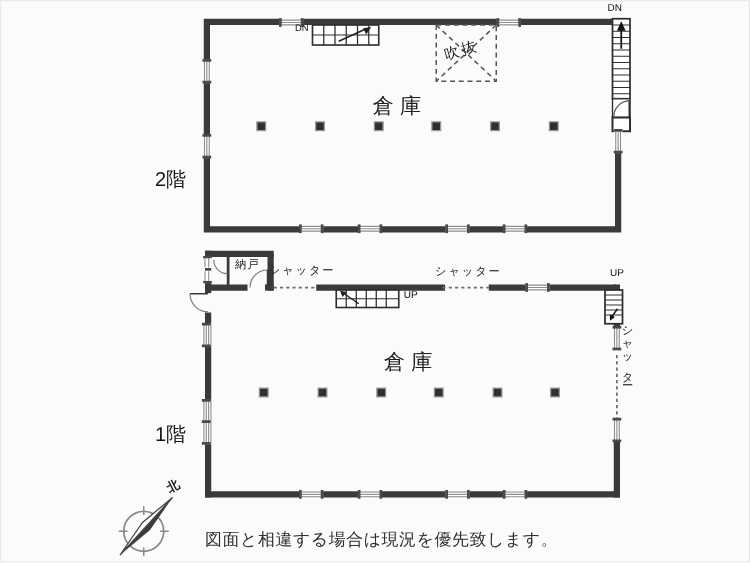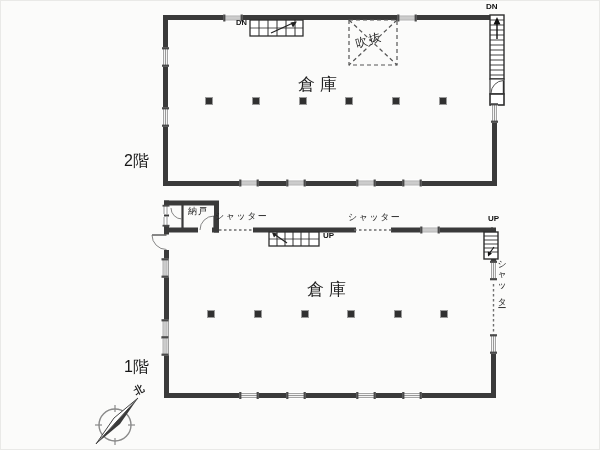--- a/index.html
+++ b/index.html
@@ -7,21 +7,21 @@
     position:relative;width:600px;height:450px;
     background:#fbfbfa;border:1px solid #e9e9e7;box-sizing:border-box;
     font-family:"Liberation Sans","DejaVu Sans",sans-serif;
     overflow:hidden;
   }
   svg{position:absolute;left:0;top:0;}
   .lbl{position:absolute;color:#1c1c1c;white-space:nowrap;line-height:1;}
   .floor-name{font-size:16px;color:#161616;}
   .room-name{font-size:17px;letter-spacing:5px;color:#1f1f1f;}
   .small-jp{font-size:9px;letter-spacing:1.5px;color:#222;}
-  .tiny-dir{font-size:8px;font-weight:bold;color:#111;letter-spacing:0;}
+  .tiny-dir{font-size:8px;font-weight:normal;color:#111;letter-spacing:0;}
   .void-lbl{font-size:12px;letter-spacing:2px;color:#222;transform:rotate(-16deg);}
   .vert-jp{font-size:9px;letter-spacing:2px;color:#222;writing-mode:vertical-rl;text-orientation:upright;}
   .disclaimer{font-size:13.5px;color:#2d2d2d;letter-spacing:0.5px;}
   .north-lbl{font-size:10px;font-weight:bold;color:#222;transform:rotate(-28deg);}
 </style>
 </head>
 <body>
 
 <div class="canvas">
 
@@ -214,30 +214,31 @@
       <circle cx="114" cy="424" r="16" fill="none" stroke="#8a8a8a" stroke-width="1.4"></circle>
       <line x1="114" y1="404" x2="114" y2="411" stroke="#8a8a8a" stroke-width="1.2"></line>
       <line x1="114" y1="437" x2="114" y2="444" stroke="#8a8a8a" stroke-width="1.2"></line>
       <line x1="94" y1="424" x2="101" y2="424" stroke="#8a8a8a" stroke-width="1.2"></line>
       <line x1="127" y1="424" x2="134" y2="424" stroke="#8a8a8a" stroke-width="1.2"></line>
       <polygon points="95,443 137,397 119,423" fill="#3a3a3a"></polygon>
       <polygon points="95,443 113,417 137,397" fill="#ffffff" stroke="#444" stroke-width="1"></polygon>
     </g>
   </svg>
 
-  <div class="lbl floor-name" style="left:123px;top:152px;">2階</div>
+  <div class="lbl floor-name" style="left:123px;top:136px;">2階</div>
   <div class="lbl room-name" style="left:297px;top:75px;">倉庫</div>
   <div class="lbl void-lbl" style="left:354px;top:33px;">吹抜</div>
   <div class="lbl tiny-dir" style="left:235px;top:18px;font-size:7.5px;">DN</div>
   <div class="lbl tiny-dir" style="left:485px;top:2px;">DN</div>
 
-  <div class="lbl floor-name" style="left:123px;top:358px;">1階</div>
+  <div class="lbl floor-name" style="left:123px;top:340px;">1階</div>
   <div class="lbl room-name" style="left:306px;top:280px;">倉庫</div>
   <div class="lbl small-jp" style="left:187px;top:206px;letter-spacing:1px;">納戸</div>
   <div class="lbl small-jp" style="left:214px;top:211px;">シャッター</div>
   <div class="lbl small-jp" style="left:347px;top:212px;">シャッター</div>
   <div class="lbl vert-jp" style="left:496px;top:253px;">シャッター</div>
   <div class="lbl tiny-dir" style="left:322px;top:231px;">UP</div>
   <div class="lbl tiny-dir" style="left:487px;top:214px;">UP</div>
 
   <div class="lbl north-lbl" style="left:133px;top:384px;">北</div>
 
+  <div class="lbl disclaimer" style="left:163px;top:424px;">図面と相違する場合は現況を優先致します。</div>
 </div>
 
 </body></html>

